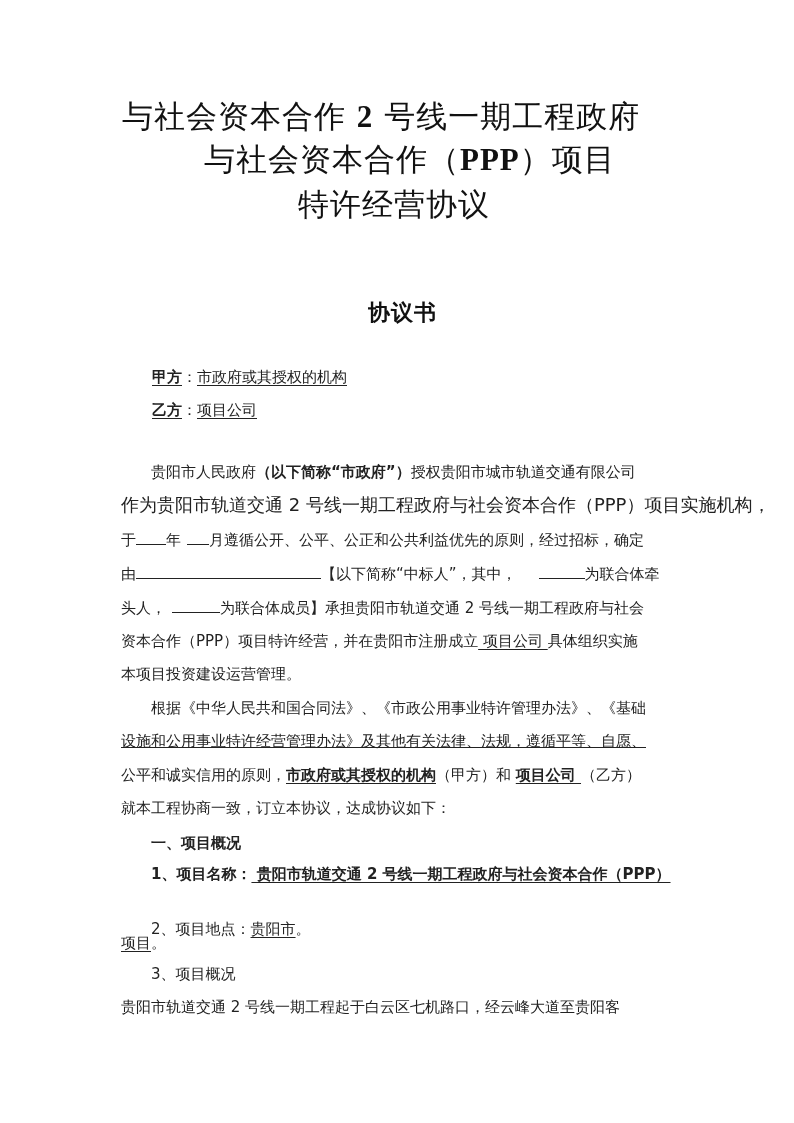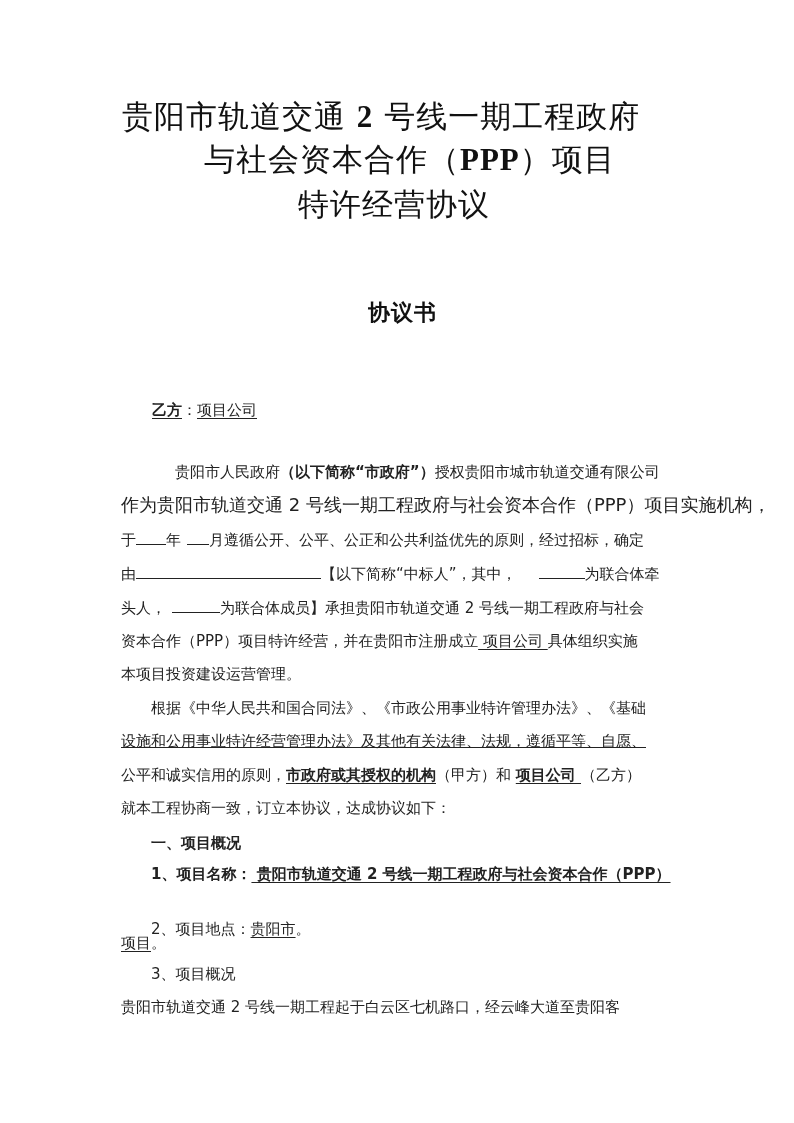--- a/index.html
+++ b/index.html
@@ -89,33 +89,36 @@
       vertical-align: baseline;
     }
     .sep { display:inline-block; width: 6px; }
   </style>
 </head>
 <body>
 
 <div class="page">
 
   <div class="title-block">
-    <div class="title-line t1"><span>贵阳市轨道交通 </span><b>2</b><span> 号线一期工程政府</span></div>
+    <div class="title-line t1"><span>与社会资本合作 </span><b>2</b><span> 号线一期工程政府</span></div>
     <div class="title-line t2"><span>与社会资本合作（</span><b>PPP</b><span>）项目</span></div>
     <div class="title-line t3"><span>特许经营协议</span></div>
   </div>
 
   <div class="subtitle">协议书</div>
 
+  <div class="party p-jia">
+    <span class="lbl">甲方</span><span>：</span><span class="val">市政府或其授权的机构</span>
+  </div>
   <div class="party p-yi">
     <span class="lbl">乙方</span><span>：</span><span class="val">项目公司</span>
   </div>
 
   <div class="body-text" style="top:461px;">
-    <div class="line indent" style="top:0px;margin-left:24px;">
+    <div class="line indent" style="top:0px;">
       <span>贵阳市人民政府</span><span class="bold">（以下简称“市政府”）</span><span>授权贵阳市城市轨道交通有限公司</span>
     </div>
     <div class="line" style="top:33px; font-size:18px;">作为贵阳市轨道交通 2 号线一期工程政府与社会资本合作（PPP）项目实施机构，</div>
     <div class="line" style="top:67px;">
       <span>于</span><span class="blank" style="width:30px;"></span><span>年</span><span class="sep"></span><span class="blank" style="width:22px;"></span><span>月遵循公开、公平、公正和公共利益优先的原则，经过招标，确定</span>
     </div>
     <div class="line" style="top:101px;">
       <span>由</span><span class="blank" style="width:185px;"></span><span>【以下简称“中标人”，其中，</span><span style="display:inline-block;width:22px;"></span><span class="blank" style="width:46px;"></span><span>为联合体牵</span>
     </div>
     <div class="line" style="top:135px;">

